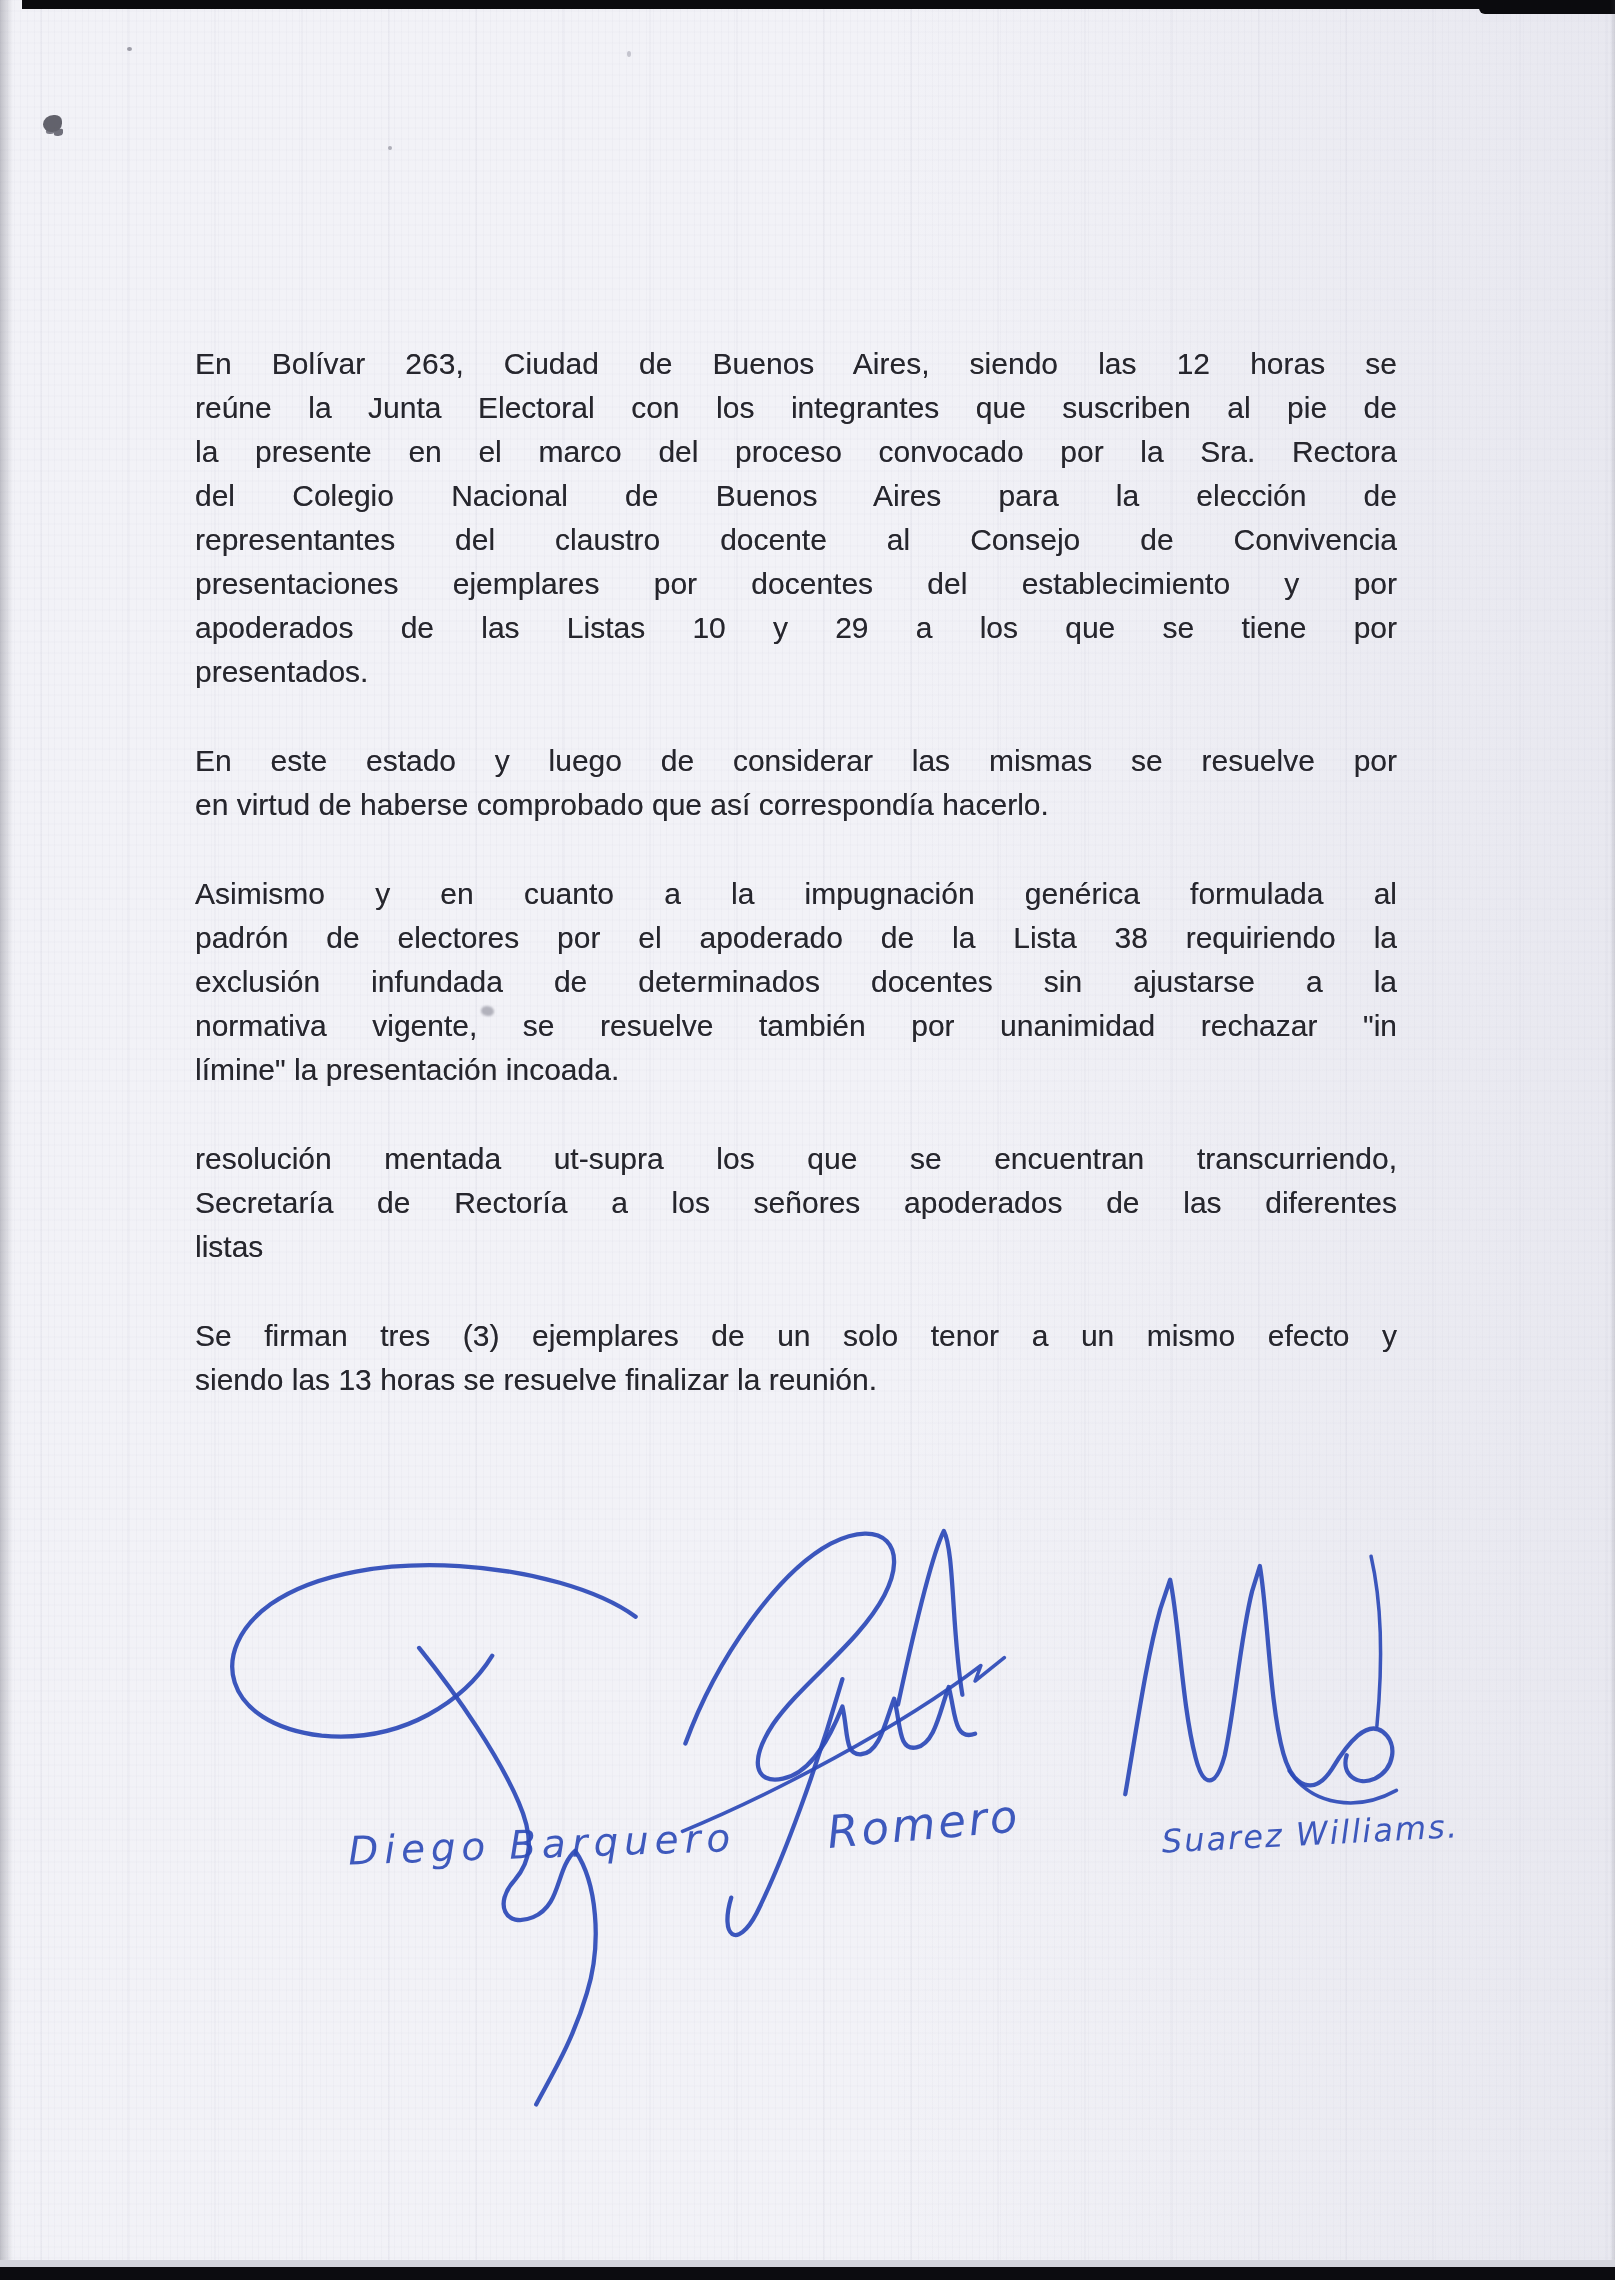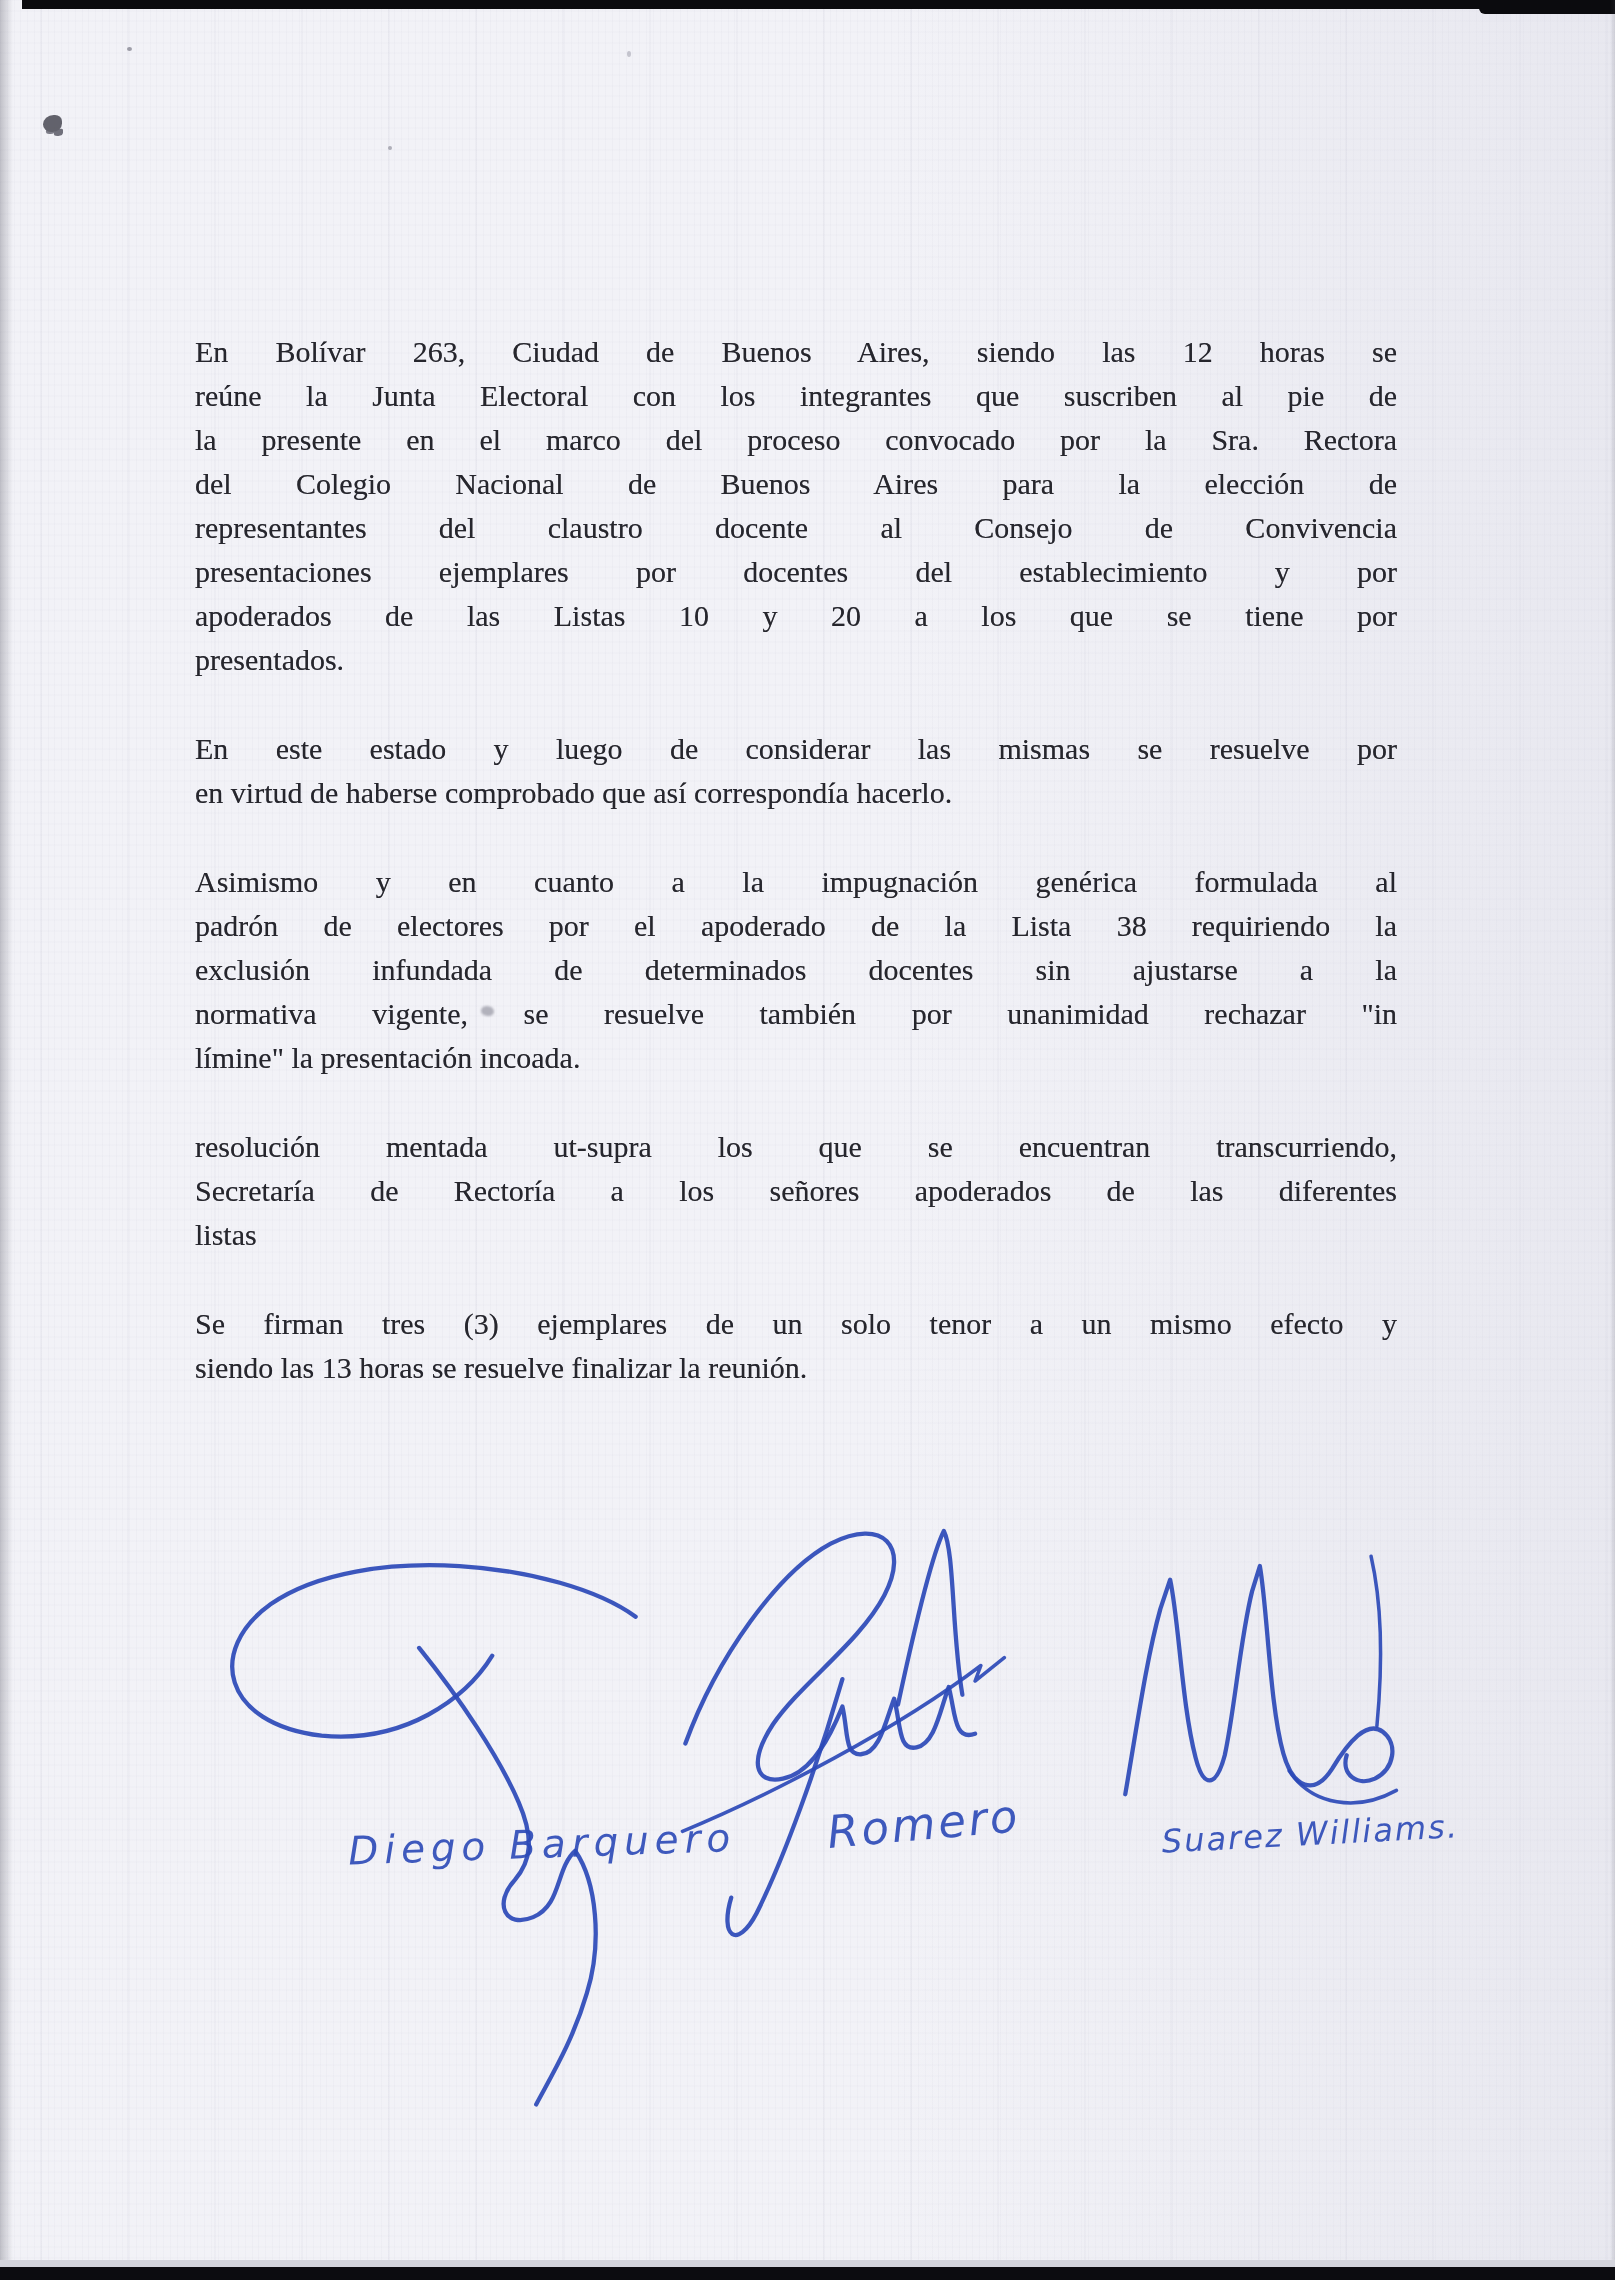--- a/index.html
+++ b/index.html
@@ -37,21 +37,21 @@
   .speck-b{position:absolute;left:388px;top:146px;width:3.9px;height:3.9px;background:rgba(110,110,124,.5);border-radius:50%;}
   .smudge{position:absolute;left:481px;top:1006px;width:12.7px;height:9.8px;background:rgba(125,125,140,.55);
     border-radius:50% 60% 45% 55%;filter:blur(1px);}
   .speck-c{position:absolute;left:627px;top:51px;width:3.9px;height:5.9px;background:rgba(130,130,145,.4);border-radius:50%;}
   
   .doc-body{
     position:absolute;left:195px;top:330px;width:1202px;
     font-size:30px;line-height:44px;color:#26262d;
     text-shadow:0 0 0.6px rgba(38,38,45,0.55);
   }
-  .para{margin:0 0 45px 0;font-family:Liberation Serif, serif;}
+  .para{margin:12px 0 45px 0;}
   .line{text-align:justify;text-align-last:justify;white-space:normal;}
   .line.last{text-align-last:left;}
   
   .sig-layer{position:absolute;left:146px;top:1482px;width:1346px;height:644px;}
   .sig-stroke{fill:none;stroke:var(--ink,#2b49b7);stroke-width:4.4;stroke-linecap:round;stroke-linejoin:round;opacity:.92;}
   .sig-stroke.thin{stroke-width:3.6;}
   .cap{fill:var(--ink,#2b49b7);font-family:"DejaVu Sans", sans-serif;font-style:italic;opacity:.9;}
 </style>
 </head>
 <body>
@@ -72,21 +72,21 @@
   <div class="smudge"></div>
 
   <div class="doc-body">
       <div class="para">
         <div class="line">En Bolívar 263, Ciudad de Buenos Aires, siendo las 12 horas se</div>
         <div class="line">reúne la Junta Electoral con los integrantes que suscriben al pie de</div>
         <div class="line">la presente en el marco del proceso convocado por la Sra. Rectora</div>
         <div class="line">del Colegio Nacional de Buenos Aires para la elección de</div>
         <div class="line">representantes del claustro docente al Consejo de Convivencia</div>
         <div class="line">presentaciones ejemplares por docentes del establecimiento y por</div>
-        <div class="line">apoderados de las Listas 10 y 20 a los que se tiene por</div>
+        <div class="line">apoderados de las Listas 10 y 29 a los que se tiene por</div>
         <div class="line last">presentados.</div>
       </div>
       <div class="para">
         <div class="line">En este estado y luego de considerar las mismas se resuelve por</div>
         <div class="line last">en virtud de haberse comprobado que así correspondía hacerlo.</div>
       </div>
       <div class="para">
         <div class="line">Asimismo y en cuanto a la impugnación genérica formulada al</div>
         <div class="line">padrón de electores por el apoderado de la Lista 38 requiriendo la</div>
         <div class="line">exclusión infundada de determinados docentes sin ajustarse a la</div>

